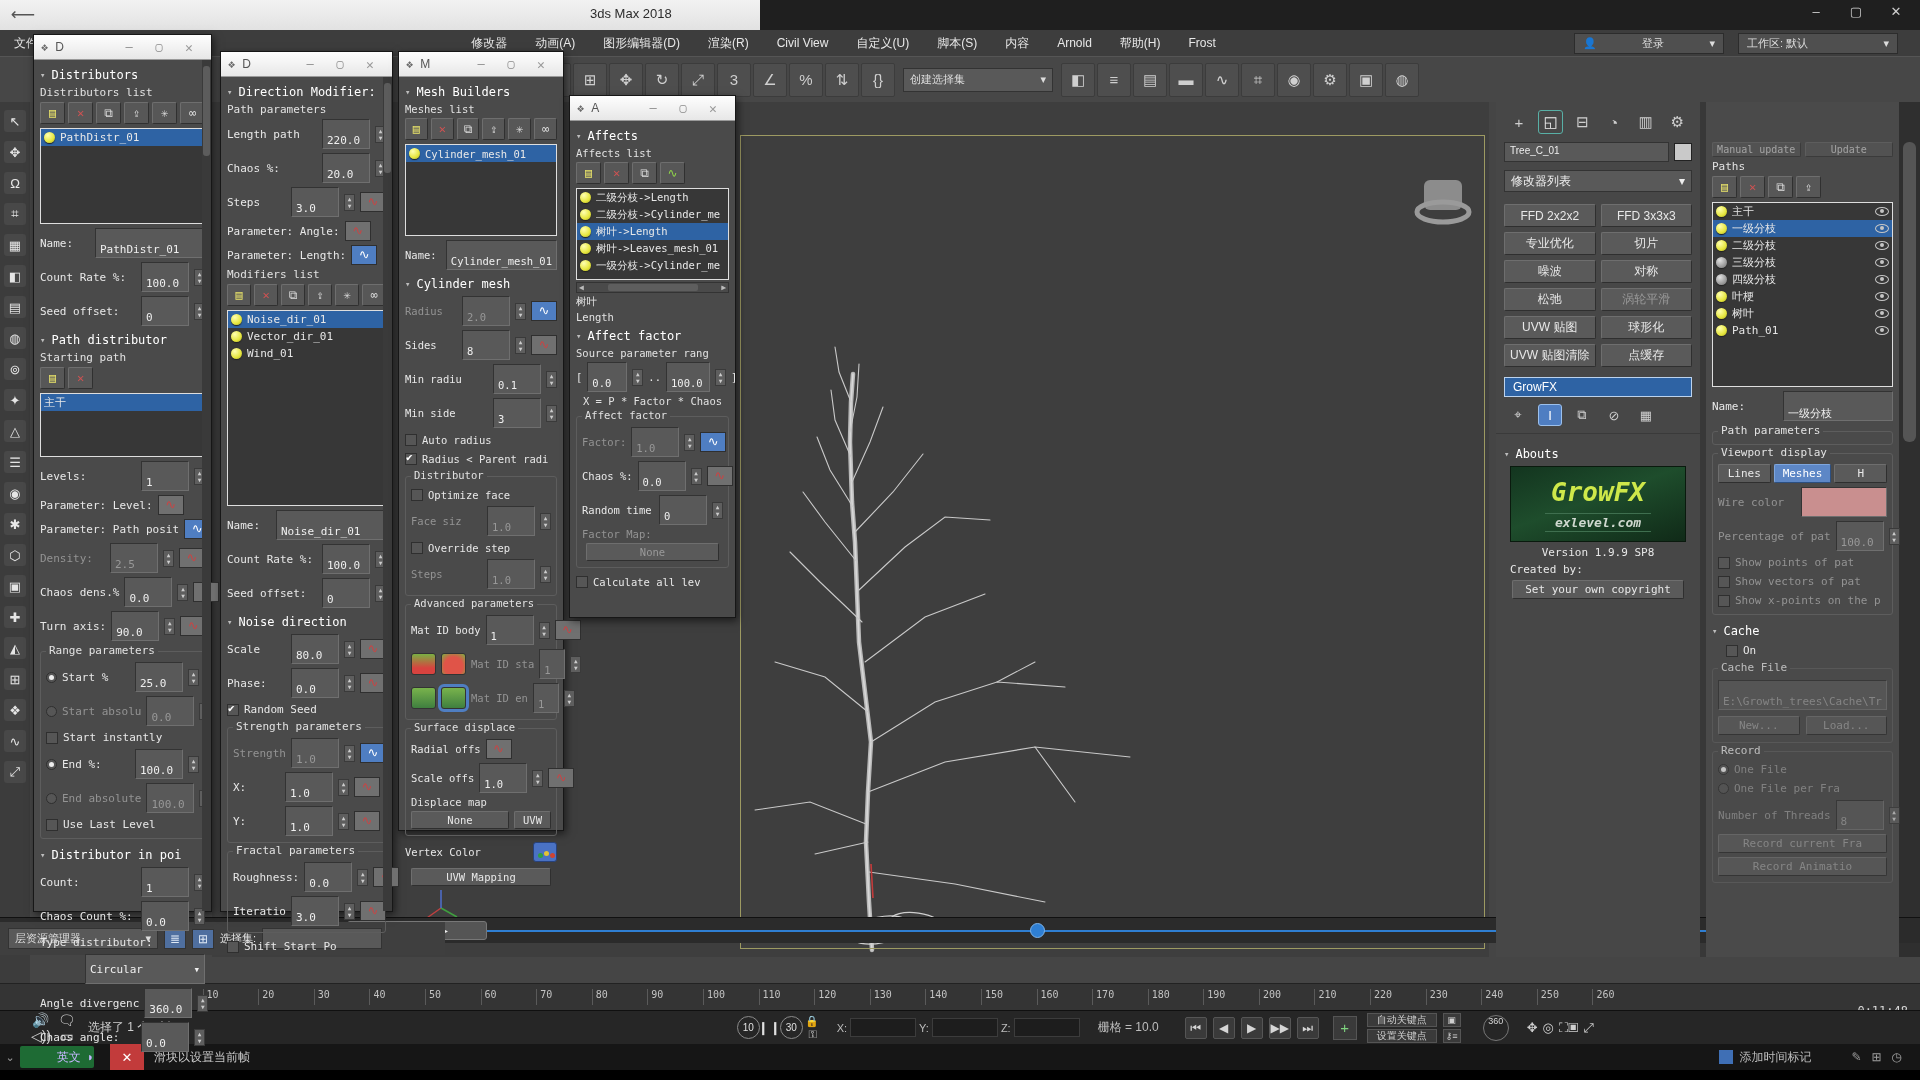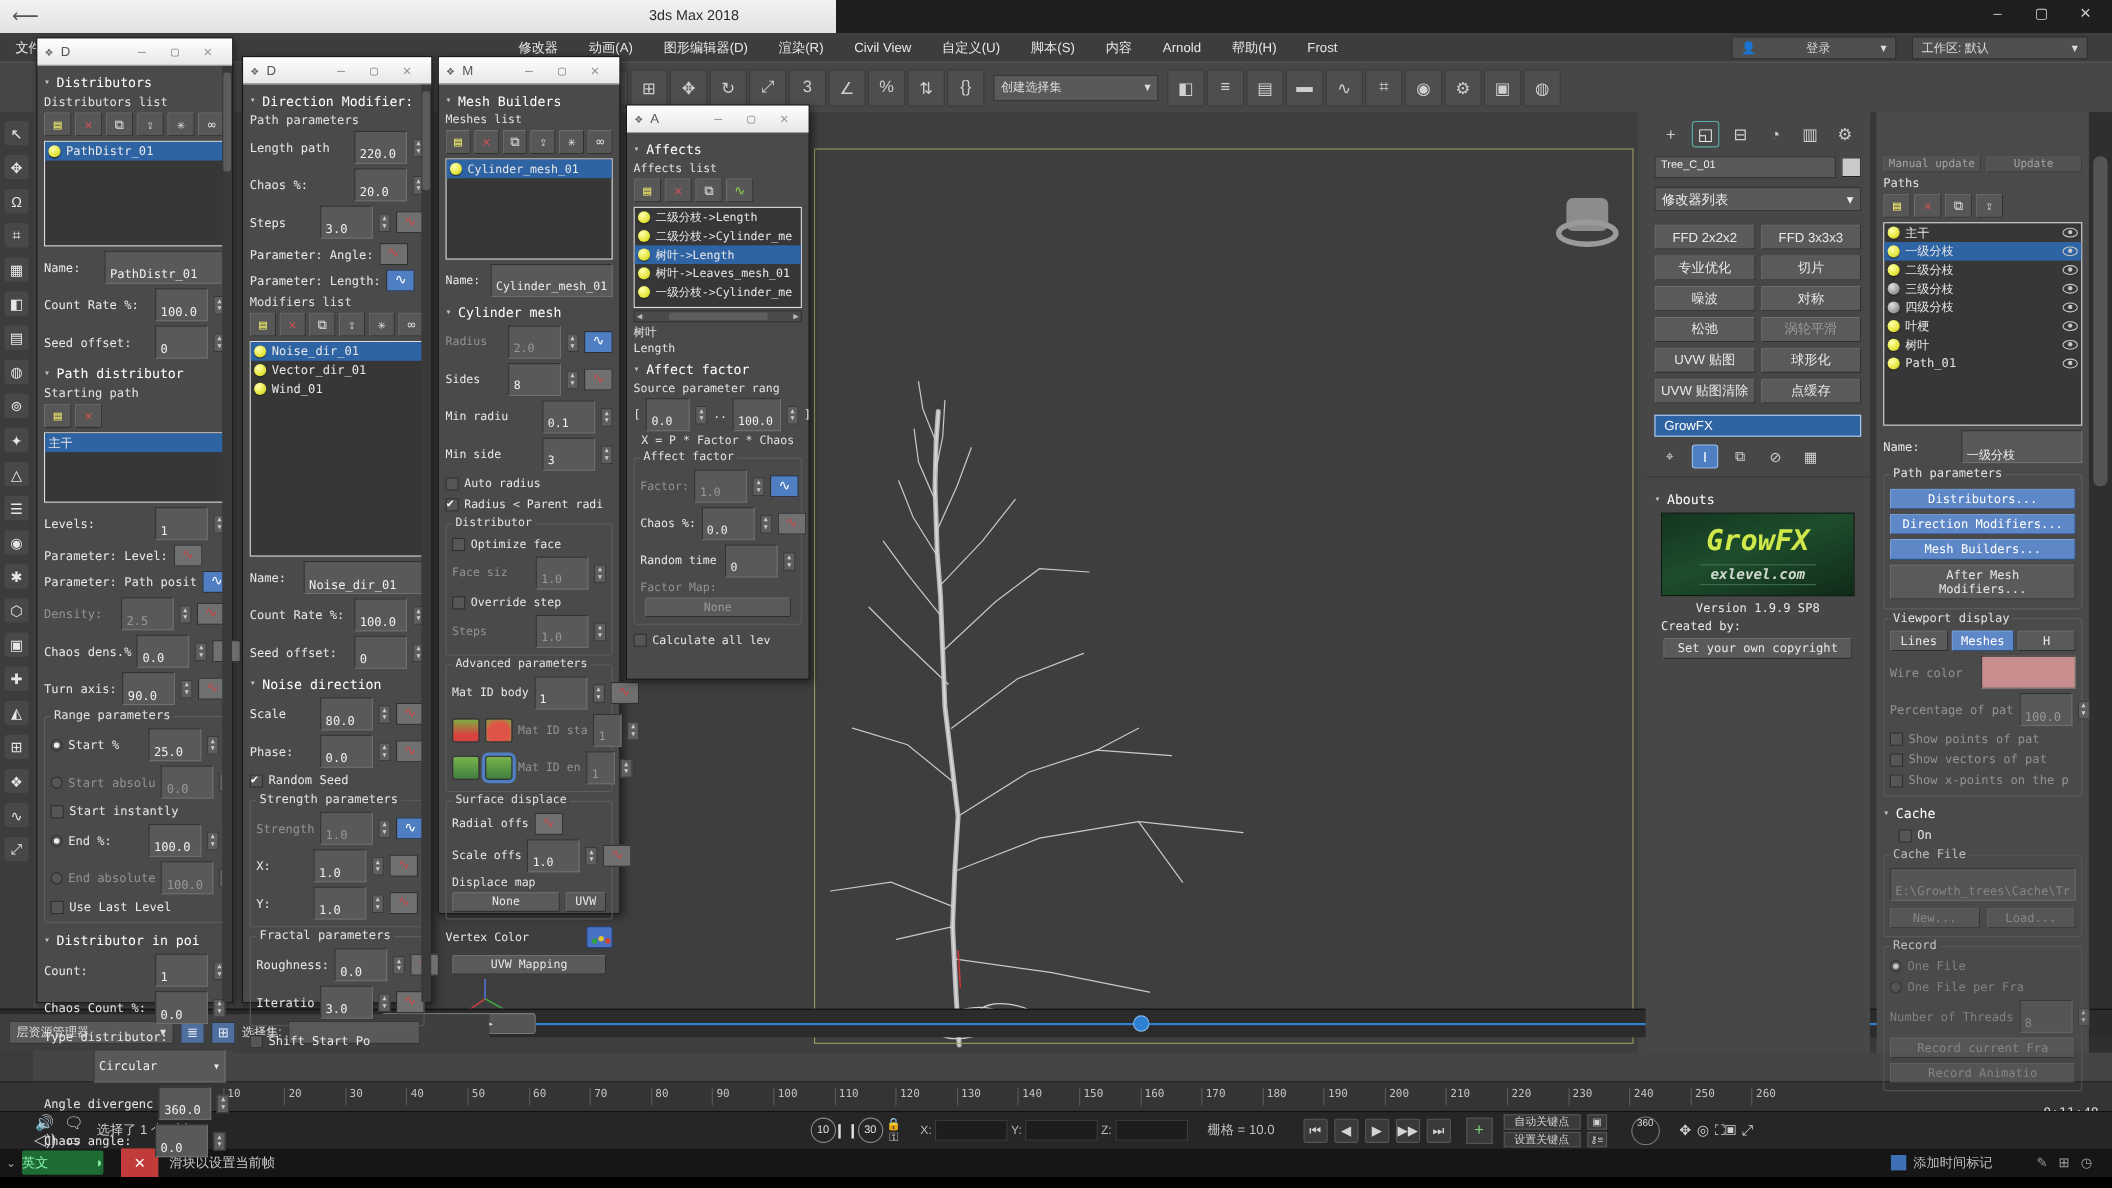--- a/index.html
+++ b/index.html
@@ -134,21 +134,21 @@
   .addkey{width:24px;height:24px;background:#3a3a3a;border:1px solid #555;color:#7fd37f;font-size:15px;display:flex;align-items:center;justify-content:center;margin-left:14px}
   .keycol{display:flex;flex-direction:column;gap:2px;margin-left:10px}
   .keybtn{width:70px;height:14px;background:#3a3a3a;border:1px solid #555;color:#cfcfcf;font-size:10px;display:flex;align-items:center;justify-content:center}
   .keyico{display:flex;flex-direction:column;gap:2px;margin-left:6px}
   .keyico span{width:18px;height:14px;background:#3a3a3a;border:1px solid #555;font-size:9px;display:flex;align-items:center;justify-content:center;color:#cfcfcf}
   .orb{width:26px;height:26px;border-radius:50%;border:1px solid #777;display:flex;align-items:flex-start;justify-content:center;font-size:9px;color:#d8d8d8;margin-left:22px}
   .navico{display:flex;gap:5px;margin-left:18px;color:#cfcfcf;font-size:13px}
   
   .taskrow{left:0;top:1044px;width:1920px;height:26px;background:#161616;display:flex;align-items:center;color:#bdbdbd}
   .imechev{width:20px;text-align:center;color:#9a9a9a}
-  .imebox{width:74px;height:22px;background:#1e6b34;color:#86efac;display:flex;align-items:center;justify-content:space-between;gap:6px;font-size:12px;border-radius:2px}
+  .imebox{width:74px;height:22px;background:#1e6b34;color:#c4b5fd;display:flex;align-items:center;justify-content:flex-end;gap:6px;font-size:12px;border-radius:2px}
   .toastx{width:34px;height:26px;background:#c23b3b;color:#fff;display:flex;align-items:center;justify-content:center;font-size:13px;margin-left:16px}
   .toastmsg{margin-left:10px;font-size:12px;color:#c9c9c9}
   .addtag{margin-left:auto;display:flex;align-items:center;gap:6px;font-size:12px;color:#bdbdbd}
   .addtag i{width:14px;height:14px;background:#3f6fb5;font-style:normal}
   .tright{display:flex;gap:10px;margin:0 18px 0 40px;font-size:12px;color:#9f9f9f}
   .blackstrip{left:0;top:1070px;width:1920px;height:10px;background:#000}
 </style>
 </head>
 <body>
 
@@ -396,26 +396,20 @@
           <span>Path_01</span>
           <span class="eye"></span>
         </span>
       </div>
     <div class="prow">
         <span class="plbl">Name:</span>
         <span class="fld wide">一级分枝</span>
       </div>
     <div class="gb">
         <span class="gl">Path parameters</span>
-      <div>
-          <span class="bbtn" style="display: block; margin: 4px 2px;">Distributors...</span>
-          <span class="bbtn" style="display: block; margin: 4px 2px;">Direction Modifiers...</span>
-          <span class="bbtn" style="display: block; margin: 4px 2px;">Mesh Builders...</span>
-          <span class="gbtn" style="display: block; margin: 4px 2px;">After Mesh Modifiers...</span>
-        </div>
     </div>
     <div class="gb">
         <span class="gl">Viewport display</span>
       <div style="display:flex;gap:3px;padding:2px">
           <span class="gbtn" style="flex: 1 1 0%;">Lines</span>
           <span class="bbtn" style="flex: 1 1 0%;">Meshes</span>
           <span class="gbtn" style="flex: 1 1 0%;">H</span>
         </div>
       <div class="prow">
           <span class="plbl dtx">Wire color</span>

